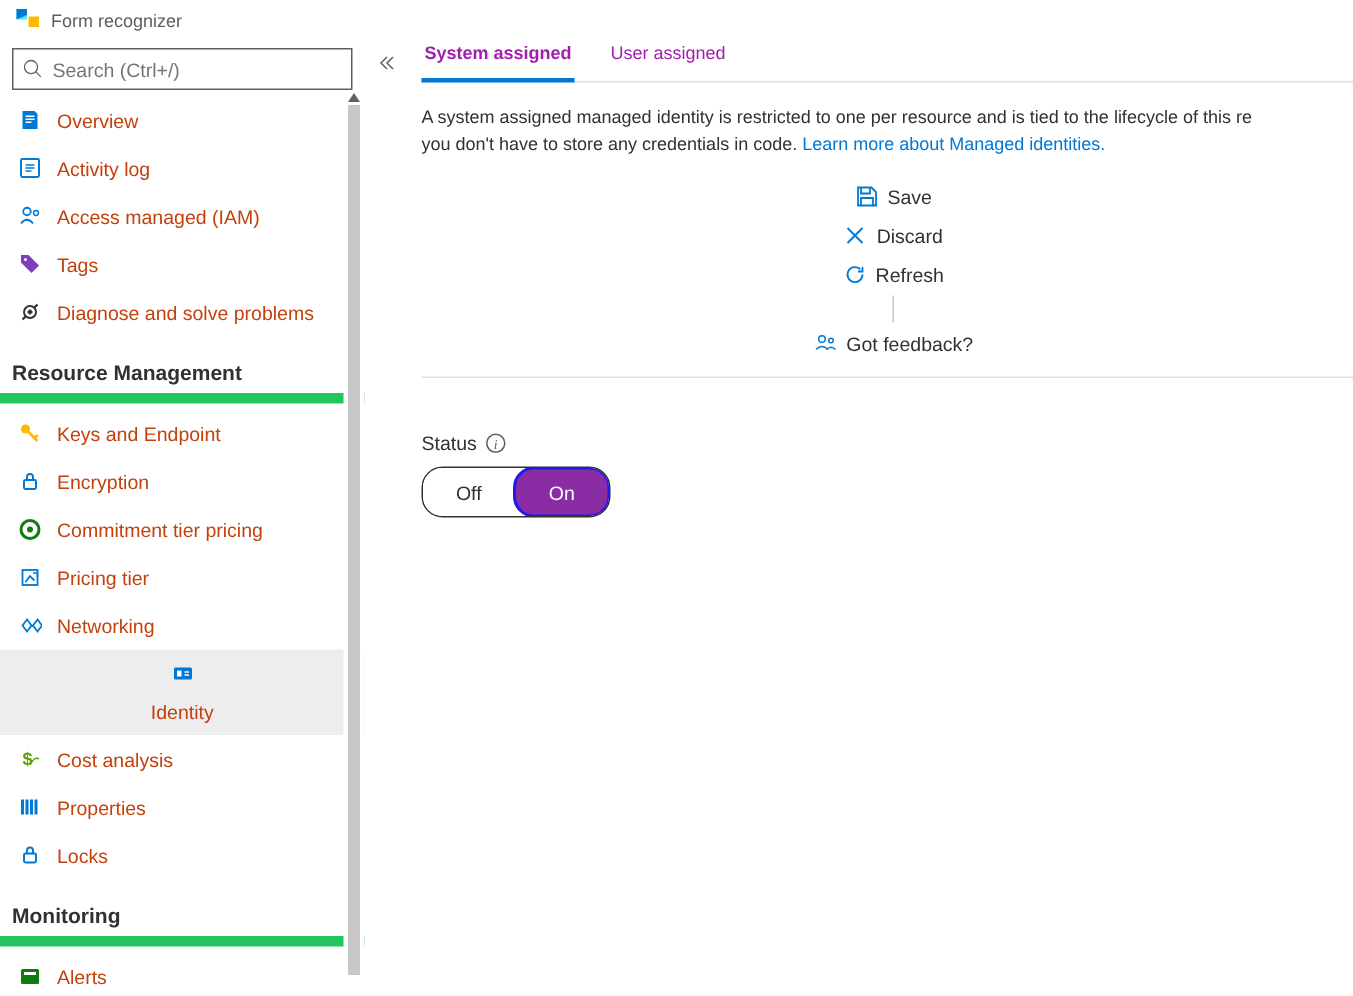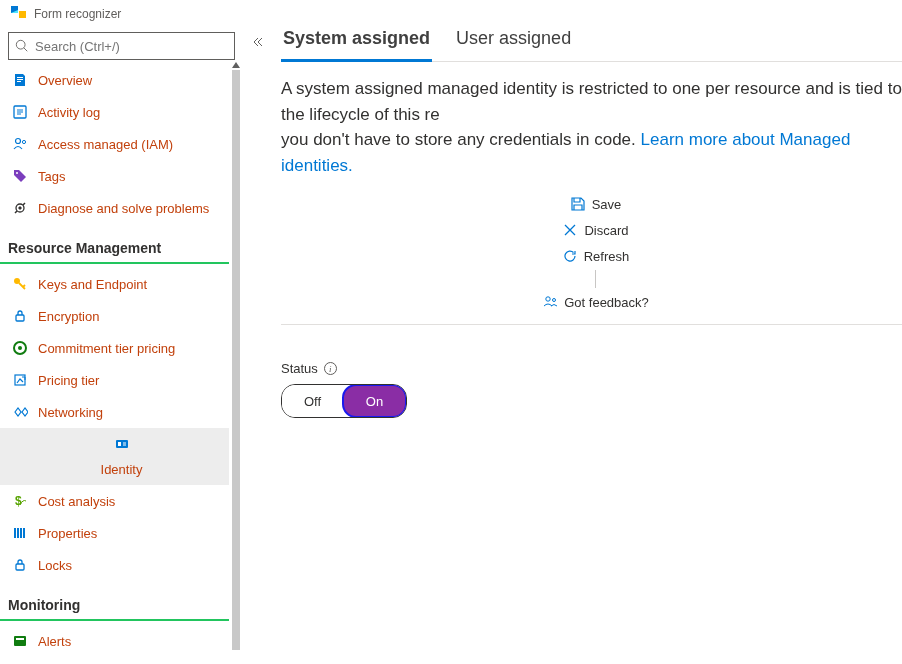--- a/index.html
+++ b/index.html
@@ -110,21 +110,21 @@
       justify-content: center;
       flex-shrink: 0;
     }
     .nav-icon svg { width: 16px; height: 16px; }
     .nav-label { font-size: 13px; }
     .section-header {
       padding: 10px 12px 6px 8px;
       font-size: 14px;
       font-weight: 600;
       color: #323130;
-      border-bottom: 2px solid #22c55e;
+      border-bottom: 7px solid #22c55e;
       margin: 6px 0 4px 0;
     }
     
     .collapse-zone {
       width: 30px;
       padding-top: 36px;
       text-align: center;
     }
     .main {
       flex: 1;
@@ -132,32 +132,32 @@
       position: relative;
     }
     .tabs {
       display: flex;
       gap: 22px;
       border-bottom: 1px solid #e1dfdd;
       margin-bottom: 14px;
     }
     .tab {
       padding: 8px 2px 10px 2px;
-      font-size: 18px;
-      color: #404040;
+      font-size: 12px;
+      color: #a21caf;
       cursor: pointer;
       position: relative;
       margin-bottom: -1px;
     }
     .tab.active {
       font-weight: 600;
       border-bottom: 3px solid #0078d4;
     }
     .description {
-      font-size: 17px;
+      font-size: 12px;
       color: #323130;
       line-height: 1.5;
       margin-bottom: 14px;
       max-width: 720px;
     }
     .description a {
       color: #0078d4;
       text-decoration: none;
     }
     .toolbar {

